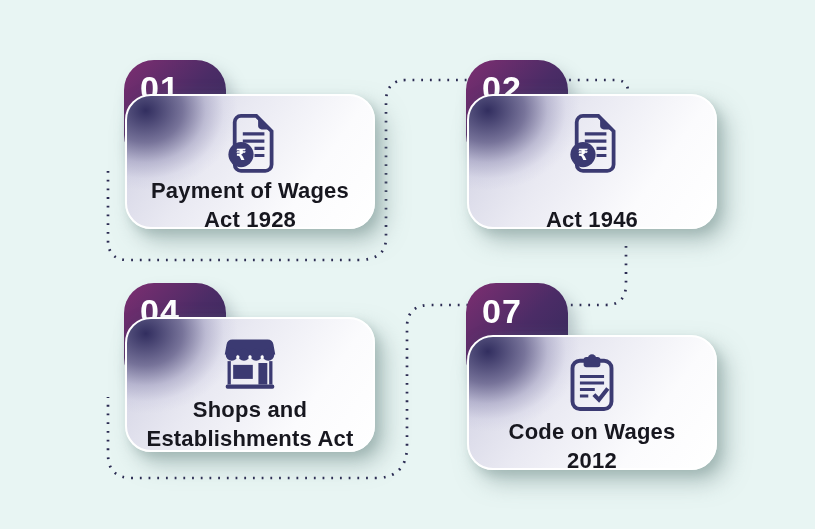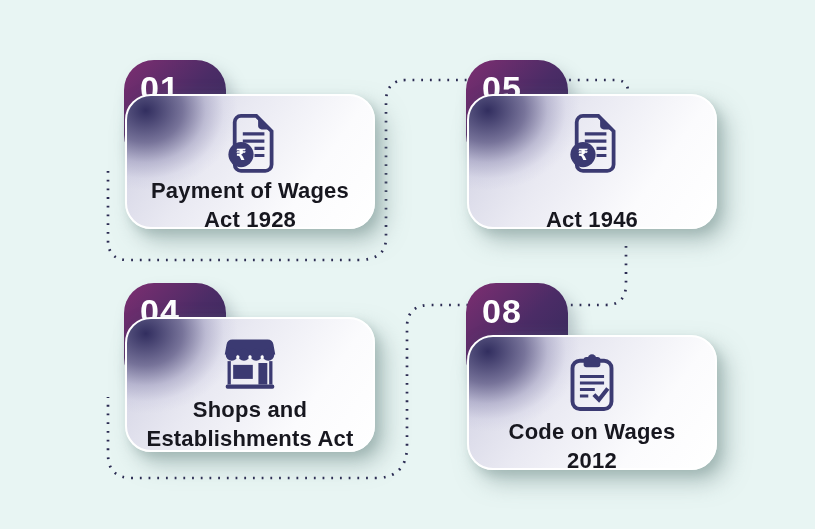--- a/index.html
+++ b/index.html
@@ -71,21 +71,21 @@
         <text x="20" y="54" text-anchor="middle" font-size="17" font-weight="bold" fill="#ffffff">₹</text>
       </svg>
     </div>
     <div class="title">
       <span>Payment of Wages</span><br>
       <span>Act 1928</span>
     </div>
   </div>
 
   <div class="badge tr">
-    <span>05</span>
+    <span>02</span>
   </div>
   <div class="card tr">
     <div class="icon-wrap">
       <svg width="54" height="62" viewBox="0 0 60 68">
         <path d="M20 5 h17 l17 17 v37 c0 3.9-3.1 7-7 7 H20 c-3.9 0-7-3.1-7-7 V12 c0-3.9 3.1-7 7-7 z" fill="none" stroke="#3b3a72" stroke-width="4.2"></path>
         <path d="M39 5 l15 15 h-11 c-2.2 0-4-1.8-4-4 z" fill="#3b3a72"></path>
         <line x1="22" y1="25" x2="46" y2="25" stroke="#3b3a72" stroke-width="3.6"></line>
         <line x1="22" y1="33" x2="46" y2="33" stroke="#3b3a72" stroke-width="3.6"></line>
         <line x1="35" y1="41" x2="46" y2="41" stroke="#3b3a72" stroke-width="3.6"></line>
         <line x1="35" y1="49" x2="46" y2="49" stroke="#3b3a72" stroke-width="3.6"></line>
@@ -120,21 +120,21 @@
         <rect x="6" y="54" width="52" height="4.5" rx="2" fill="#3b3a72"></rect>
       </svg>
     </div>
     <div class="title">
       <span>Shops and</span><br>
       <span>Establishments Act</span>
     </div>
   </div>
 
   <div class="badge br">
-    <span>08</span>
+    <span>07</span>
   </div>
   <div class="card br">
     <div class="icon-wrap">
       <svg width="52" height="62" viewBox="0 0 56 66">
         <rect x="7" y="9" width="42" height="52" rx="8" fill="none" stroke="#3b3a72" stroke-width="4.2"></rect>
         <rect x="19" y="5" width="18" height="11" rx="3" fill="#3b3a72"></rect>
         <circle cx="28" cy="6.5" r="4.5" fill="#3b3a72"></circle>
         <line x1="15" y1="26" x2="41" y2="26" stroke="#3b3a72" stroke-width="3.4"></line>
         <line x1="15" y1="33" x2="41" y2="33" stroke="#3b3a72" stroke-width="3.4"></line>
         <line x1="15" y1="40" x2="31" y2="40" stroke="#3b3a72" stroke-width="3.4"></line>

